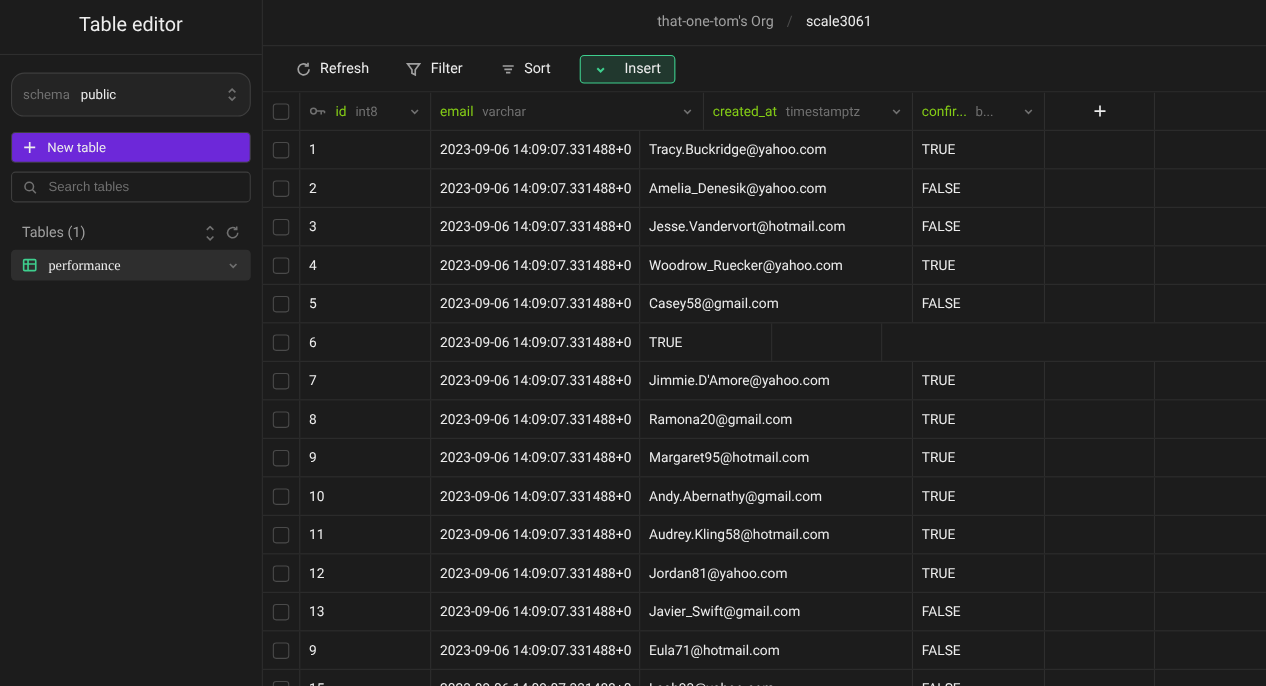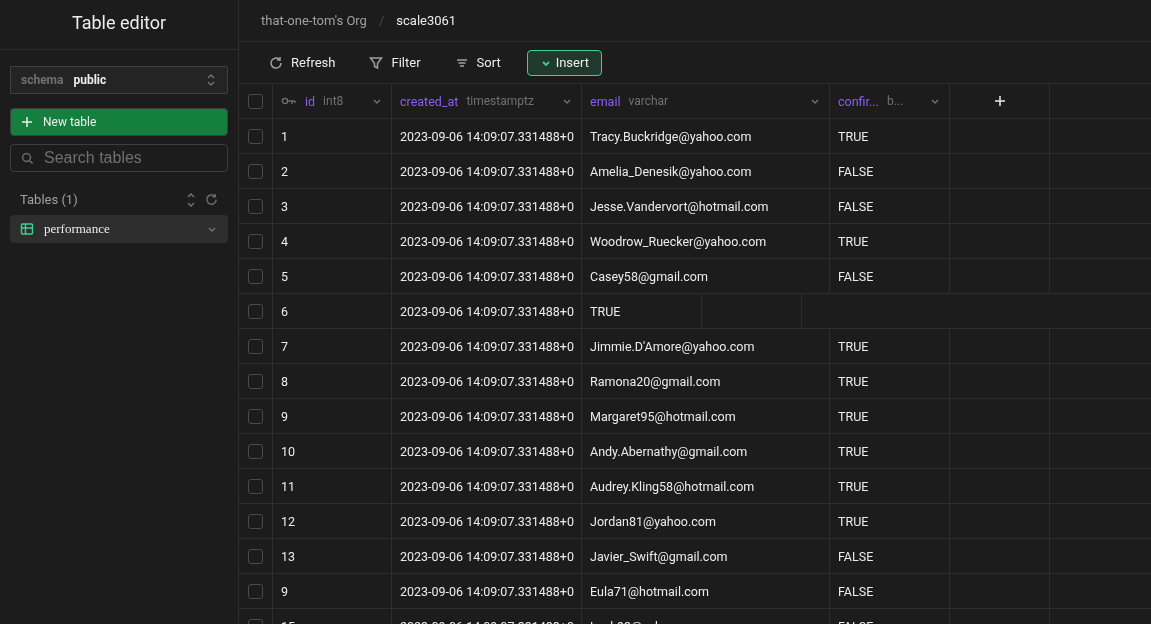--- a/index.html
+++ b/index.html
@@ -28,64 +28,63 @@
     font-size: 18px;
     font-weight: 400;
     color: #ededed;
     border-bottom: 1px solid #2e2e2e;
     text-align: center;
   }
   .sidebar-inner { padding: 16px 10px 10px 10px; }
   .schema-select {
     display: flex;
     align-items: center;
-    height: 28px;
+    height: 40px;
     padding: 0 10px;
     border: 1px solid #3e3e3e;
-    border-radius: 1px;
+    border-radius: 12px;
     background: #242424;
     gap: 10px;
     font-size: 12px;
     cursor: pointer;
-    font-weight: bold;
   }
   .schema-label { color: #707070; }
   .schema-value { color: #ededed; }
   .schema-select .sel-icon { margin-left: auto; color: #707070; }
   .new-table-btn {
     margin-top: 14px;
     display: flex;
     align-items: center;
     height: 28px;
     gap: 10px;
     padding: 0 10px;
     border: 1px solid #3e3e3e;
     border-radius: 4px;
-    background: #15803d;
+    background: #6d28d9;
     color: #ededed;
     cursor: pointer;
     font-size: 12px;
   }
   .search-wrap {
     margin-top: 8px;
     display: flex;
     align-items: center;
     height: 28px;
     gap: 10px;
     padding: 0 10px;
     border: 1px solid #3e3e3e;
     border-radius: 4px;
     background: #1c1c1c;
   }
   .search-wrap input {
     background: transparent;
     border: none;
     outline: none;
     color: #bef264;
-    font-size: 16px;
+    font-size: 12px;
     flex: 1;
   }
   .search-wrap input::placeholder { color: #707070; }
   .tables-header {
     display: flex;
     align-items: center;
     padding: 20px 10px 8px 10px;
     color: #a0a0a0;
     font-size: 13px;
     gap: 8px;
@@ -110,20 +109,21 @@
   
   .main { flex: 1; display: flex; flex-direction: column; min-width: 0; }
   .breadcrumbs {
     display: flex;
     align-items: center;
     gap: 12px;
     height: 42px;
     padding: 0 22px;
     border-bottom: 1px solid #2e2e2e;
     font-size: 13px;
+    justify-content: center;
   }
   .breadcrumbs .org { color: #a0a0a0; cursor: pointer; }
   .breadcrumbs .sep { color: #4a4a4a; }
   .breadcrumbs .proj { color: #ededed; cursor: pointer; }
 
   .toolbar {
     display: flex;
     align-items: center;
     gap: 18px;
     height: 42px;
@@ -137,21 +137,21 @@
     color: #ededed;
     font-size: 13px;
     padding: 4px 8px;
     border-radius: 4px;
     cursor: pointer;
   }
   .tbtn .ticon { color: #a0a0a0; }
   .insert-btn {
     display: inline-flex;
     align-items: center;
-    gap: 4px;
+    gap: 16px;
     height: 26px;
     padding: 0 12px;
     border: 1px solid #3ecf8e;
     border-radius: 4px;
     color: #ededed;
     background: rgba(62,207,142,0.16);
     font-size: 13px;
     cursor: pointer;
   }
   .insert-btn .ticon { color: #3ecf8e; }
@@ -178,21 +178,21 @@
   }
   .cell.chk { width: 34px; justify-content: center; }
   .cell.id { width: 119px; }
   .cell.created { width: 190px; }
   .cell.email { width: 248px; }
   .cell.confirm { width: 120px; }
   .cell.add { width: 100px; justify-content: center; color: #707070; cursor: pointer; }
   .cell.spare { flex: 1; border-right: none; }
   .header .cell { color: #ededed; }
   .col-label { display: flex; align-items: center; gap: 8px; width: 100%; }
-  .col-name { color: #8b5cf6; }
+  .col-name { color: #84cc16; }
   .col-type { color: #707070; font-size: 12px; }
   .col-chev { margin-left: auto; color: #707070; }
   .pk { color: #707070; display: inline-flex; }
   .checkbox {
     width: 15px; height: 15px;
     border: 1.5px solid #4a4a4a;
     border-radius: 3px;
     background: transparent;
   }
 
@@ -335,42 +335,42 @@
             </span>
             <span class="col-name">id</span>
             <span class="col-type">int8</span>
             <span class="col-chev">
                 <svg width="12" height="12" viewBox="0 0 12 12" fill="none" stroke="currentColor" stroke-width="1.5">
                   <polyline points="3 5 6 8 9 5"></polyline>
                 </svg>
               </span>
           </div>
         </div>
+        <div class="cell email">
+          <div class="col-label">
+            <span class="col-name">email</span>
+            <span class="col-type">varchar</span>
+            <span class="col-chev">
+                <svg width="12" height="12" viewBox="0 0 12 12" fill="none" stroke="currentColor" stroke-width="1.5">
+                  <polyline points="3 5 6 8 9 5"></polyline>
+                </svg>
+              </span>
+          </div>
+        </div>
         <div class="cell created">
           <div class="col-label">
             <span class="col-name">created_at</span>
             <span class="col-type">timestamptz</span>
             <span class="col-chev">
                 <svg width="12" height="12" viewBox="0 0 12 12" fill="none" stroke="currentColor" stroke-width="1.5">
                   <polyline points="3 5 6 8 9 5"></polyline>
                 </svg>
               </span>
           </div>
         </div>
-        <div class="cell email">
-          <div class="col-label">
-            <span class="col-name">email</span>
-            <span class="col-type">varchar</span>
-            <span class="col-chev">
-                <svg width="12" height="12" viewBox="0 0 12 12" fill="none" stroke="currentColor" stroke-width="1.5">
-                  <polyline points="3 5 6 8 9 5"></polyline>
-                </svg>
-              </span>
-          </div>
-        </div>
         <div class="cell confirm">
           <div class="col-label">
             <span class="col-name">confir...</span>
             <span class="col-type">b...</span>
             <span class="col-chev">
                 <svg width="12" height="12" viewBox="0 0 12 12" fill="none" stroke="currentColor" stroke-width="1.5">
                   <polyline points="3 5 6 8 9 5"></polyline>
                 </svg>
               </span>
           </div>

